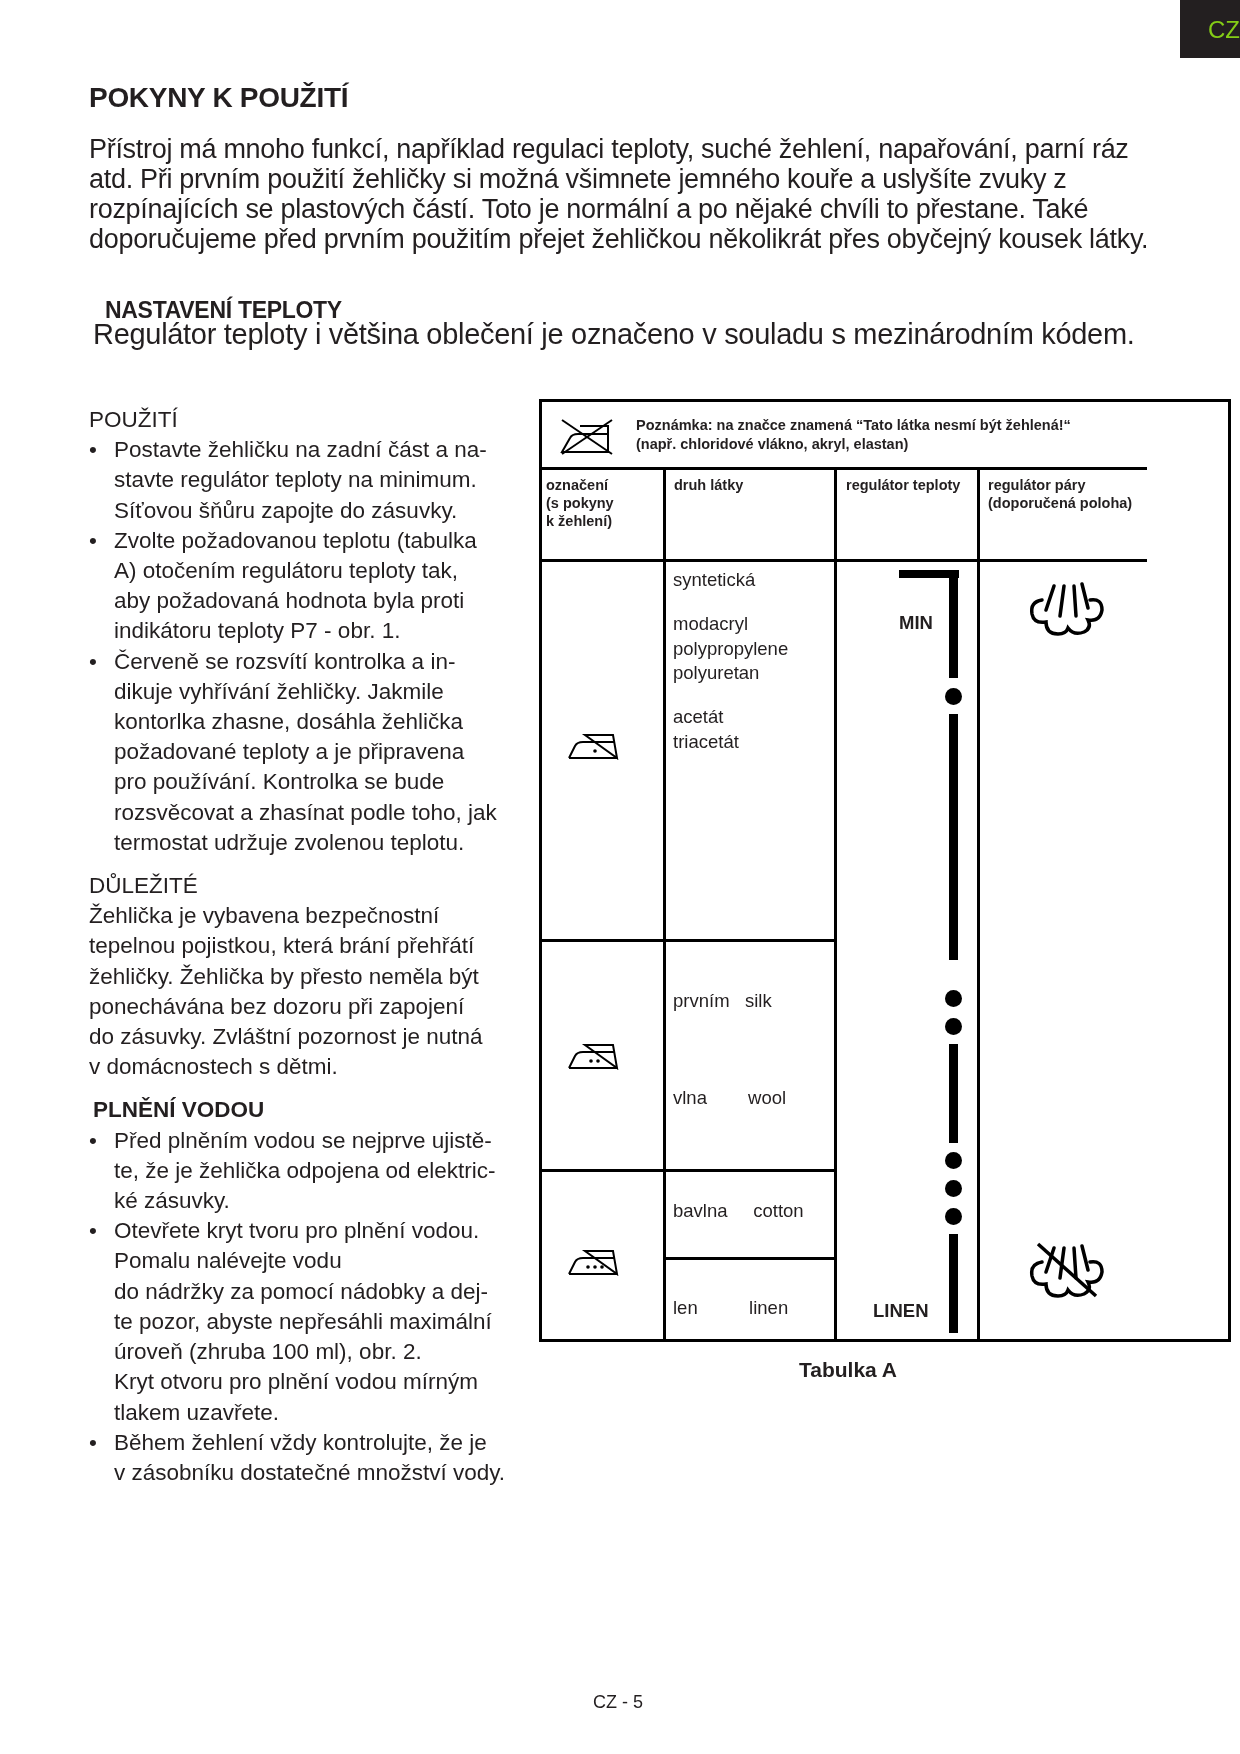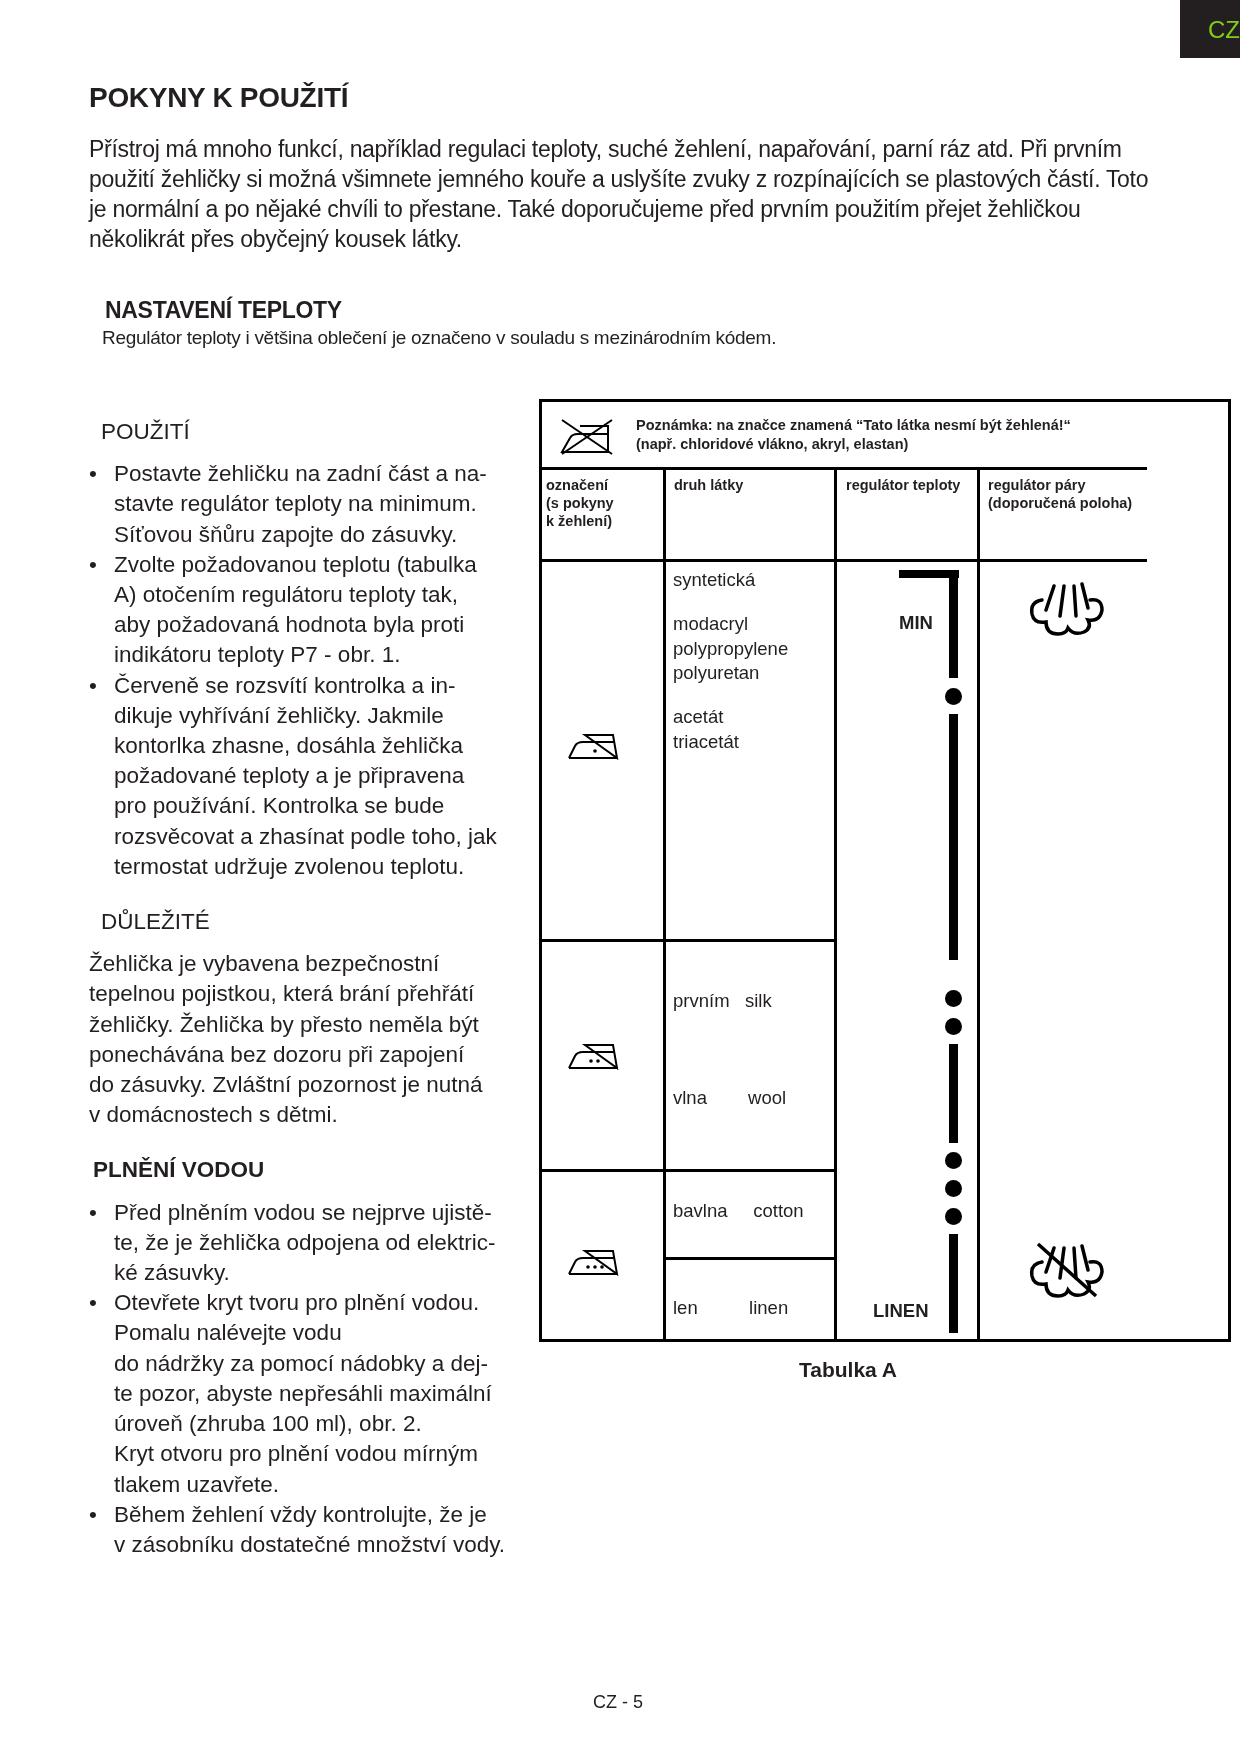--- a/index.html
+++ b/index.html
@@ -2,26 +2,26 @@
 <html><head>
 <meta charset="utf-8">
 <style>
   html, body { margin: 0; padding: 0; background: #ffffff; }
   body { width: 1240px; height: 1754px; position: relative; overflow: hidden;
          font-family: "Liberation Sans", sans-serif; color: #231f20; }
   .lang-tab { position: absolute; left: 1152px; top: 0; width: 88px; height: 58px;
               background: #231f20; color: #84cc16; font-size: 24px;
               display: flex; align-items: center; justify-content: center; padding-top: 2px; box-sizing: border-box; margin-left: 28px; }
   .title { position: absolute; left: 89px; top: 82px; font-size: 28px; font-weight: bold; letter-spacing: -0.3px; margin: 0; }
-  .intro { position: absolute; left: 89px; top: 134px; width: 1080px; font-size: 23px; line-height: 30px; margin: 0; letter-spacing: -0.3px; }
+  .intro { position: absolute; left: 89px; top: 134px; width: 1080px; font-size: 27px; line-height: 30px; margin: 0; letter-spacing: -0.3px; }
   .h-temp { position: absolute; left: 93px; top: 285px; font-size: 23px; font-weight: bold; margin: 12px; letter-spacing: -0.3px; }
-  .temp-text { position: absolute; left: 89px; top: 314px; font-size: 19px; margin: 13px; letter-spacing: -0.3px; }
+  .temp-text { position: absolute; left: 89px; top: 314px; font-size: 29px; margin: 4px; letter-spacing: -0.3px; }
 
   .left-col { position: absolute; left: 89px; top: 405px; width: 460px; font-size: 22.5px; line-height: 30.2px; }
-  .left-col .sec-title { margin: 12px; font-weight: normal; font-size: 22.5px; }
+  .left-col .sec-title { margin: 0; font-weight: normal; font-size: 22.5px; }
   .left-col .sec-title.bold { font-weight: bold; margin-left: 4px; }
   .left-col ul { list-style: none; margin: 0; padding: 0; }
   .left-col li { position: relative; padding-left: 25px; margin: 0; white-space: pre-line; }
   .left-col li::before { content: "•"; position: absolute; left: 0; top: 0; }
   .left-col p { margin: 0; white-space: pre-line; }
   .gap-a { height: 13px; }
   .gap-b { height: 13px; }
 
   
   .tbl { position: absolute; left: 539px; top: 399px; width: 692px; height: 943px;

